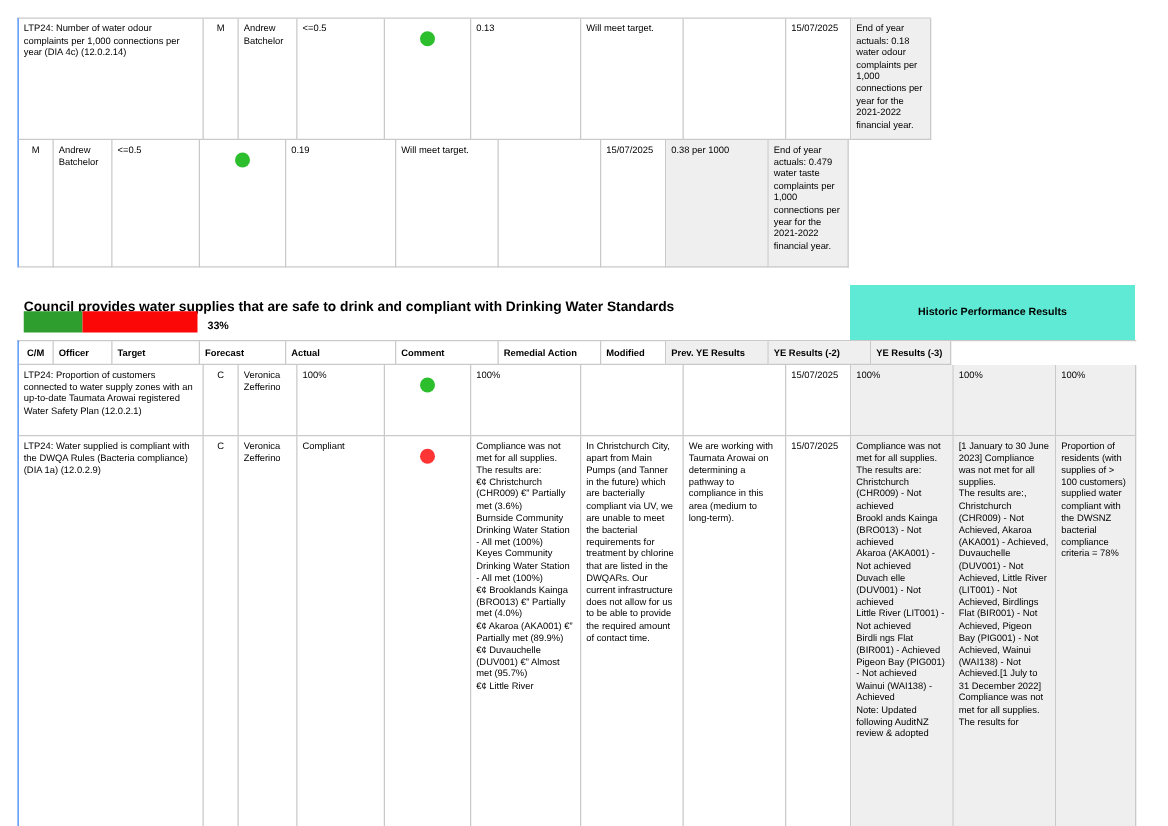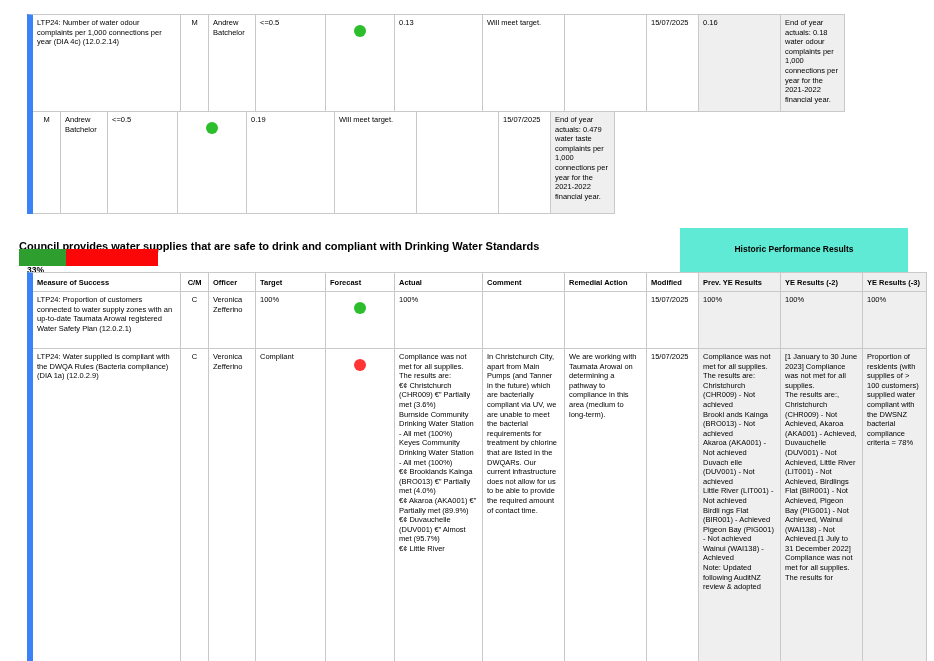--- a/index.html
+++ b/index.html
@@ -1,32 +1,32 @@
 <!DOCTYPE html>
 <html><head>
 <meta charset="utf-8">
 <style>
   html,body{margin:0;padding:0;background:#fff;}
   .page{position:relative;width:934px;height:661px;background:#ffffff;overflow:hidden;
         font-family:"Liberation Sans",sans-serif;font-size:7.5px;line-height:9.6px;color:#000;}
-  .tbl{position:absolute;left:27px;border-top:1px solid #c9c9c9;border-left:6px solid #3b82f6;}
+  .tbl{position:absolute;left:14px;border-top:1px solid #c9c9c9;border-left:1px solid #3b82f6;}
   .tr{display:flex;}
   .td{box-sizing:border-box;border-right:1px solid #c9c9c9;border-bottom:1px solid #c9c9c9;
       padding:3px 4px;white-space:pre-line;overflow:hidden;}
   .c0{width:148px}.c1{width:28px;text-align:center}.c2{width:47px}.c3{width:70px}
   .c4{width:69px}.c5{width:88px}.c6{width:82px}.c7{width:82px}.c8{width:52px}
   .c9{width:82px}.c10{width:82px}.c11{width:64px}
   .hist{background:#efefef;}
   .hdr .td{font-weight:bold;height:19px;padding-top:5px;white-space:nowrap;}
   .fc{display:flex;justify-content:center;align-items:flex-start;padding-top:10px;}
   .dot{width:12px;height:12px;border-radius:50%;display:block;}
   .dot.green{background:#2dbe2d;}
   .dot.red{background:#ff3434;}
   .heading{position:absolute;left:19px;top:240px;width:700px;font-size:11px;font-weight:bold;line-height:13px;}
-  .pbar{position:absolute;left:19px;top:249px;display:flex;align-items:flex-start;flex-direction:column;}
+  .pbar{position:absolute;left:19px;top:249px;display:flex;align-items:flex-end;}
   .pbar-track{width:139px;height:17px;display:flex;}
   .pbar-green{background:#2e9e2e;height:100%;}
   .pbar-red{background:#fb0707;height:100%;flex:1;}
   .pbar-label{margin-left:8px;font-weight:bold;font-size:8.5px;}
   .hband{position:absolute;left:680px;top:228px;width:228px;height:44px;background:#5eead4;
          display:flex;align-items:center;justify-content:center;font-weight:bold;font-size:8.5px;}
   .r1{height:97px}.r2{height:102px}.r3{height:57px}.r4{height:400px}
 </style>
 </head>
 <body>
@@ -39,51 +39,50 @@
       <div class="td c1">M</div>
       <div class="td c2">Andrew Batchelor</div>
       <div class="td c3">&lt;=0.5</div>
       <div class="td c4 fc">
         <span class="dot green"></span>
       </div>
       <div class="td c5">0.13</div>
       <div class="td c6">Will meet target.</div>
       <div class="td c7"></div>
       <div class="td c8">15/07/2025</div>
-      <div class="td c10 hist">0.16</div>
       <div class="td c11 hist">End of year actuals: 0.18 water odour complaints per 1,000 connections per year for the 2021-2022 financial year.</div>
     </div>
     <div class="tr r2">
       <div class="td c1">M</div>
       <div class="td c2">Andrew Batchelor</div>
       <div class="td c3">&lt;=0.5</div>
       <div class="td c4 fc">
         <span class="dot green"></span>
       </div>
       <div class="td c5">0.19</div>
       <div class="td c6">Will meet target.</div>
       <div class="td c7"></div>
       <div class="td c8">15/07/2025</div>
+      <div class="td c9 hist">0.38 per 1000</div>
       <div class="td c11 hist">End of year actuals: 0.479 water taste complaints per 1,000 connections per year for the 2021-2022 financial year.</div>
     </div>
   </div>
 
   <div class="heading">Council provides water supplies that are safe to drink and compliant with Drinking Water Standards</div>
   <div class="pbar">
     <div class="pbar-track">
       <div class="pbar-green" style="width:34%"></div>
       <div class="pbar-red"></div>
     </div>
     <div class="pbar-label">33%</div>
   </div>
   <div class="hband">Historic Performance Results</div>
 
   <div class="tbl" style="top:272px">
     <div class="tr hdr">
-      <div class="td c0">Measure of Success</div>
       <div class="td c1">C/M</div>
       <div class="td c2">Officer</div>
       <div class="td c3">Target</div>
       <div class="td c4">Forecast</div>
       <div class="td c5">Actual</div>
       <div class="td c6">Comment</div>
       <div class="td c7">Remedial Action</div>
       <div class="td c8">Modified</div>
       <div class="td c9 hist">Prev. YE Results</div>
       <div class="td c10 hist">YE Results (-2)</div>

